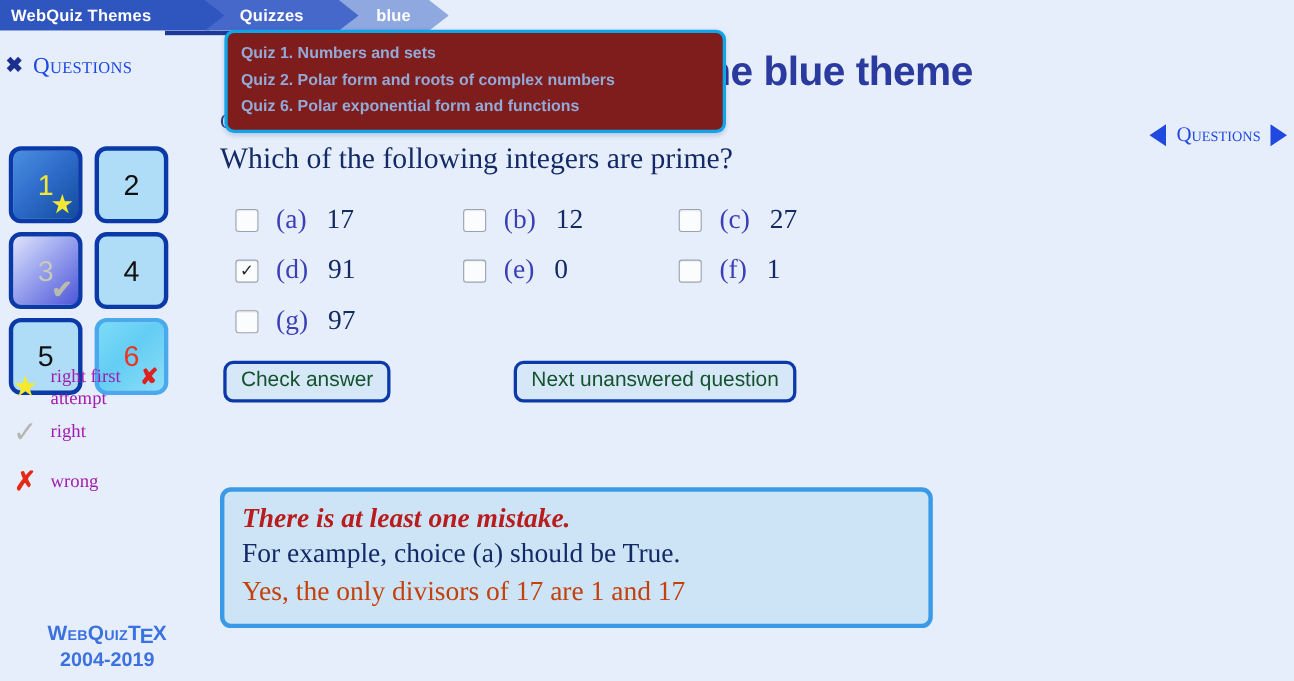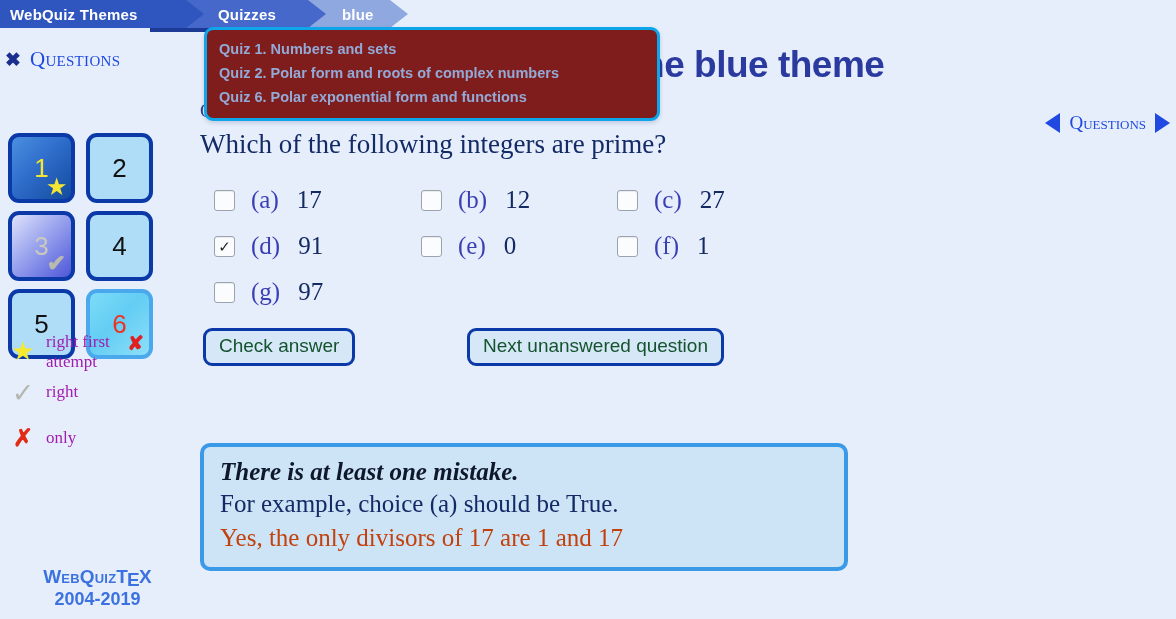--- a/index.html
+++ b/index.html
@@ -198,21 +198,21 @@
   #btn-check{left:3px;}
   #btn-next{left:267px;}
 
   
   #feedback{
     position:absolute;left:200px;top:443px;width:648px;
     background:#cde4f7;border:4px solid #3b9ae8;border-radius:10px;
     padding:9px 16px 12px 16px;box-sizing:border-box;
     font-family:"Liberation Serif",serif;
   }
-  #fb-line1{font-size:25px;font-style:italic;font-weight:bold;color:#0f172a;line-height:31px;}
+  #fb-line1{font-size:25px;font-style:italic;font-weight:bold;color:#b91c1c;line-height:31px;}
   #fb-line2{font-size:25px;color:#132a66;line-height:34px;}
   #fb-line3{font-size:25px;color:#c2410c;line-height:34px;}
 </style>
 </head>
 <body>
 
 <div id="crumb-underline"></div>
 
 <div id="breadcrumb">
   <div class="crumb" id="crumb-0">
@@ -277,21 +277,21 @@
     <div class="legend-row" id="legend-star">
       <span class="legend-ico">★</span>
       <span class="legend-txt" style="width:92px;">right first attempt</span>
     </div>
     <div class="legend-row" id="legend-check">
       <span class="legend-ico">✓</span>
       <span class="legend-txt">right</span>
     </div>
     <div class="legend-row" id="legend-wrong">
       <span class="legend-ico">✗</span>
-      <span class="legend-txt">only</span>
+      <span class="legend-txt">wrong</span>
     </div>
   </div>
 
   <div id="footer">
     <div class="brand"><span>WebQuiz</span><span>T</span><span class="tex-e">E</span><span>X</span></div>
     <div>2004-2019</div>
   </div>
 </div>
 
 <div id="right-nav">

